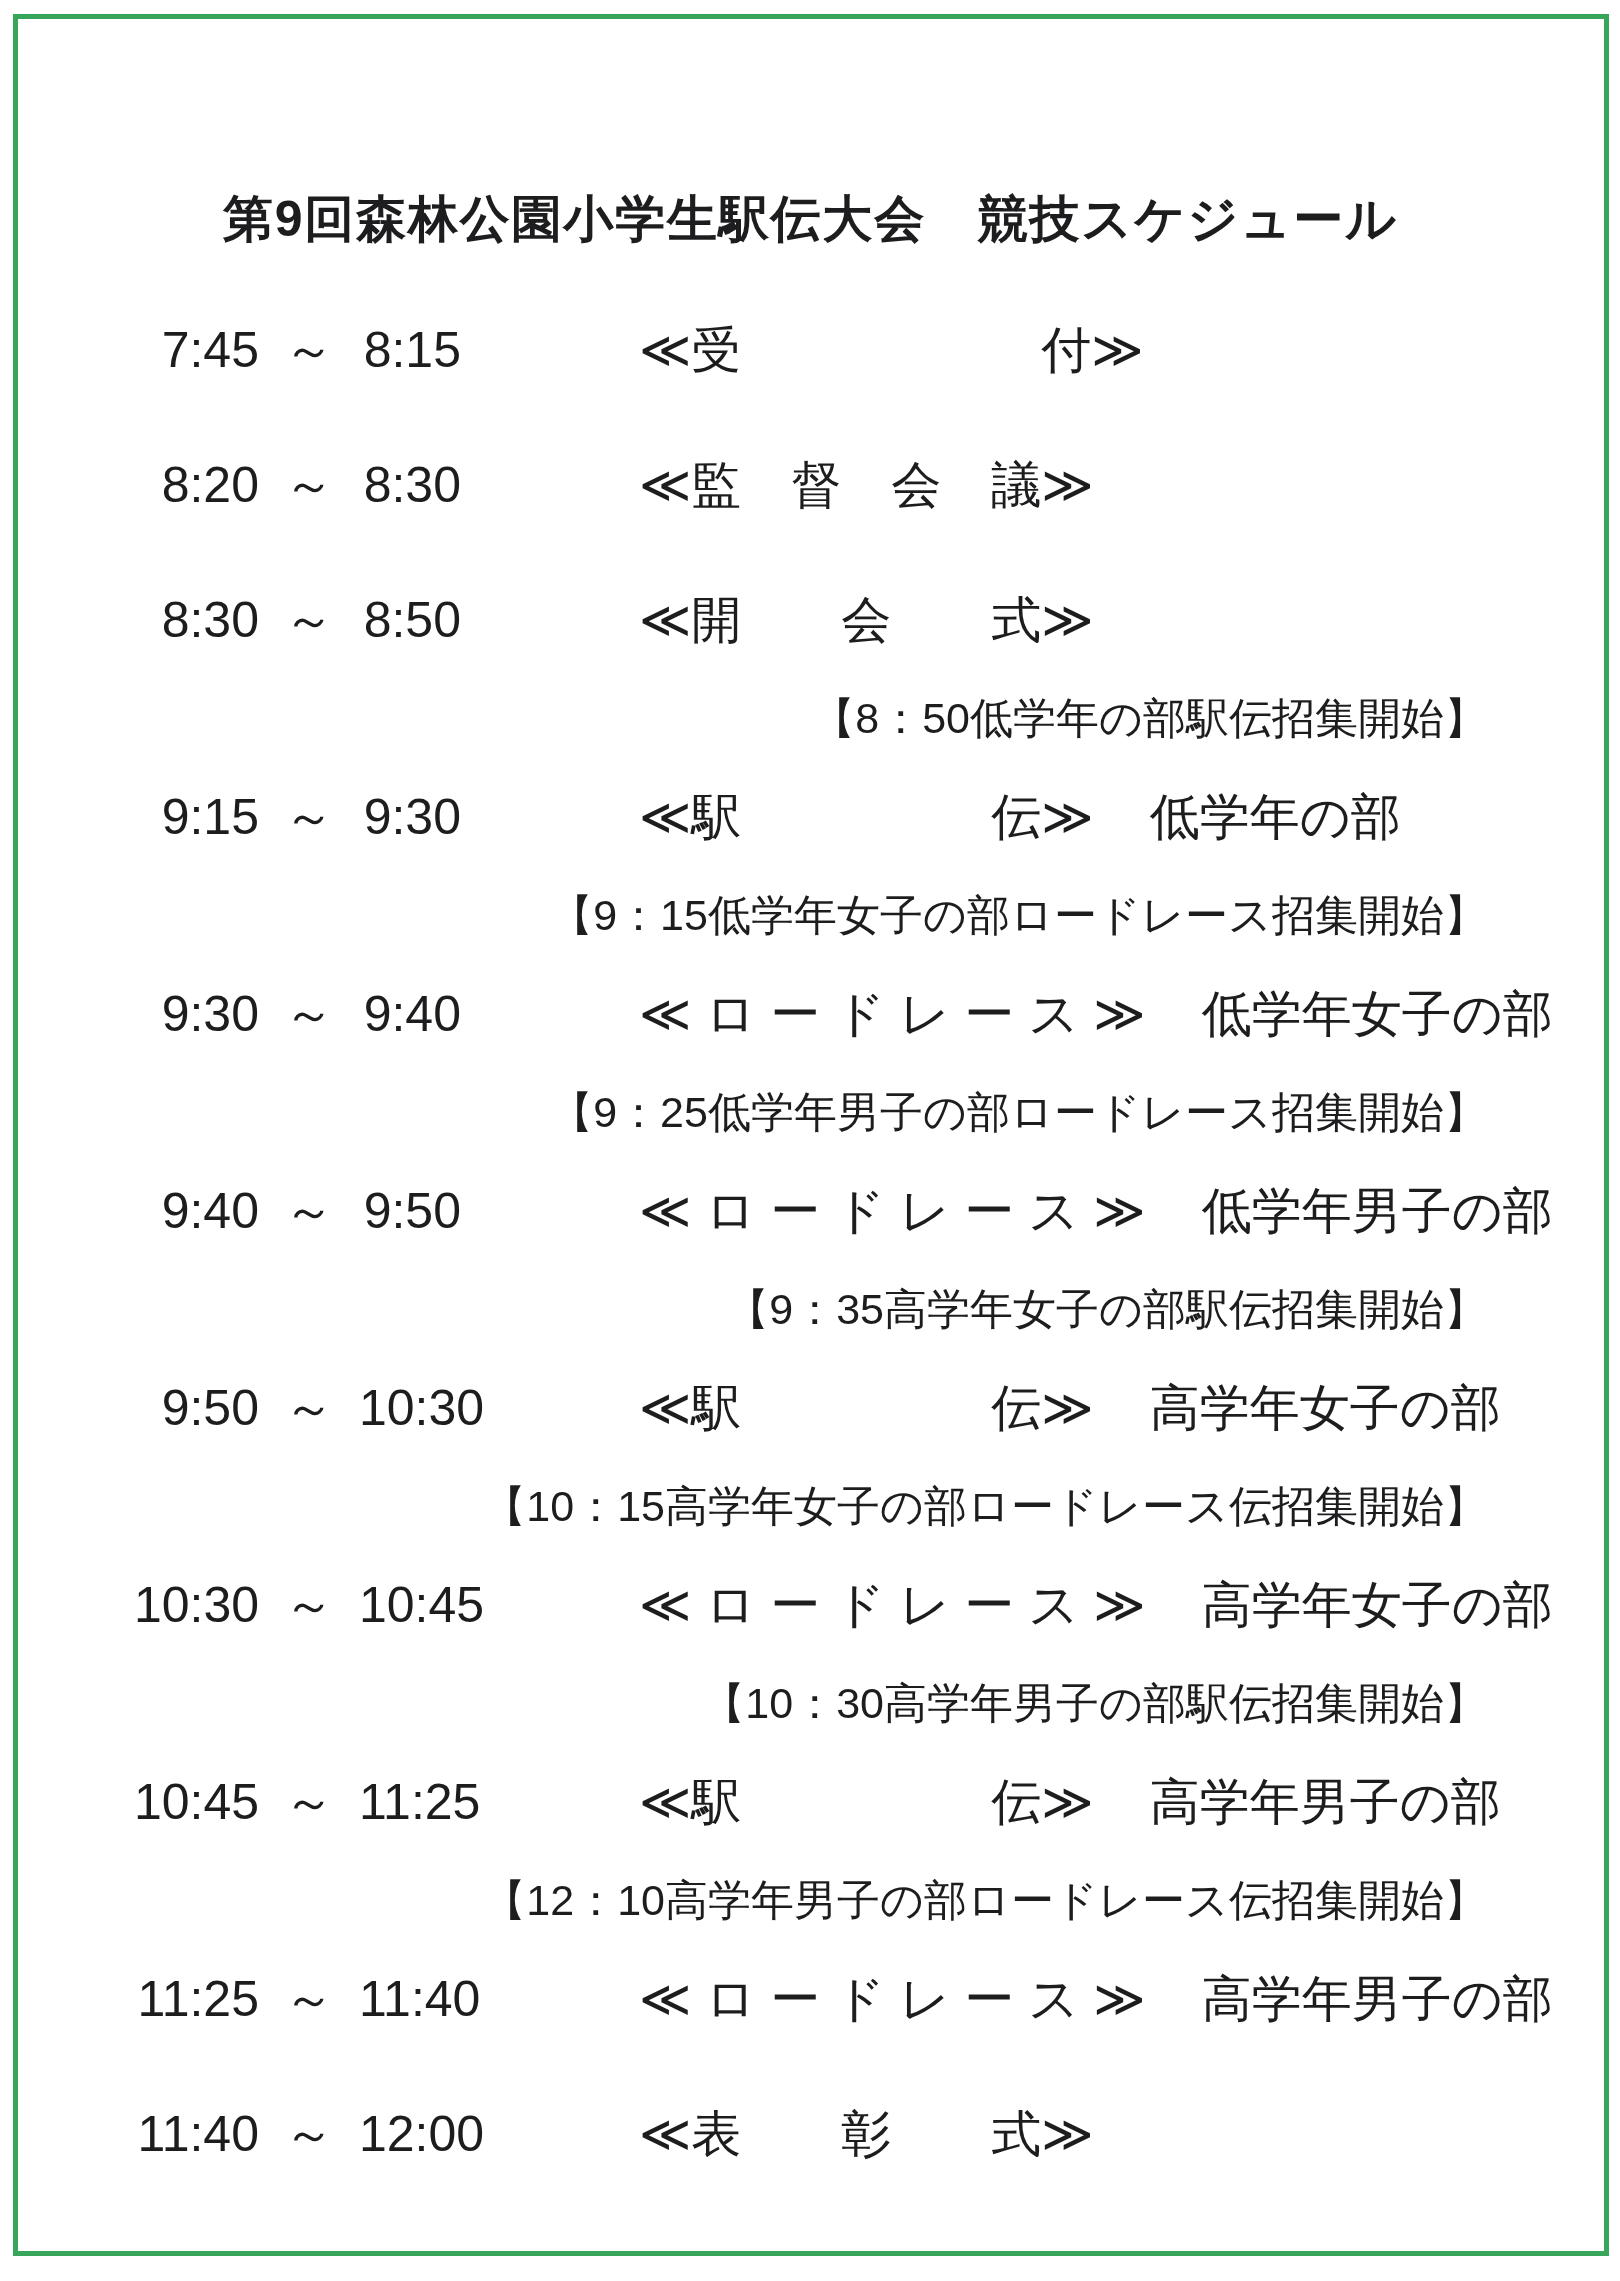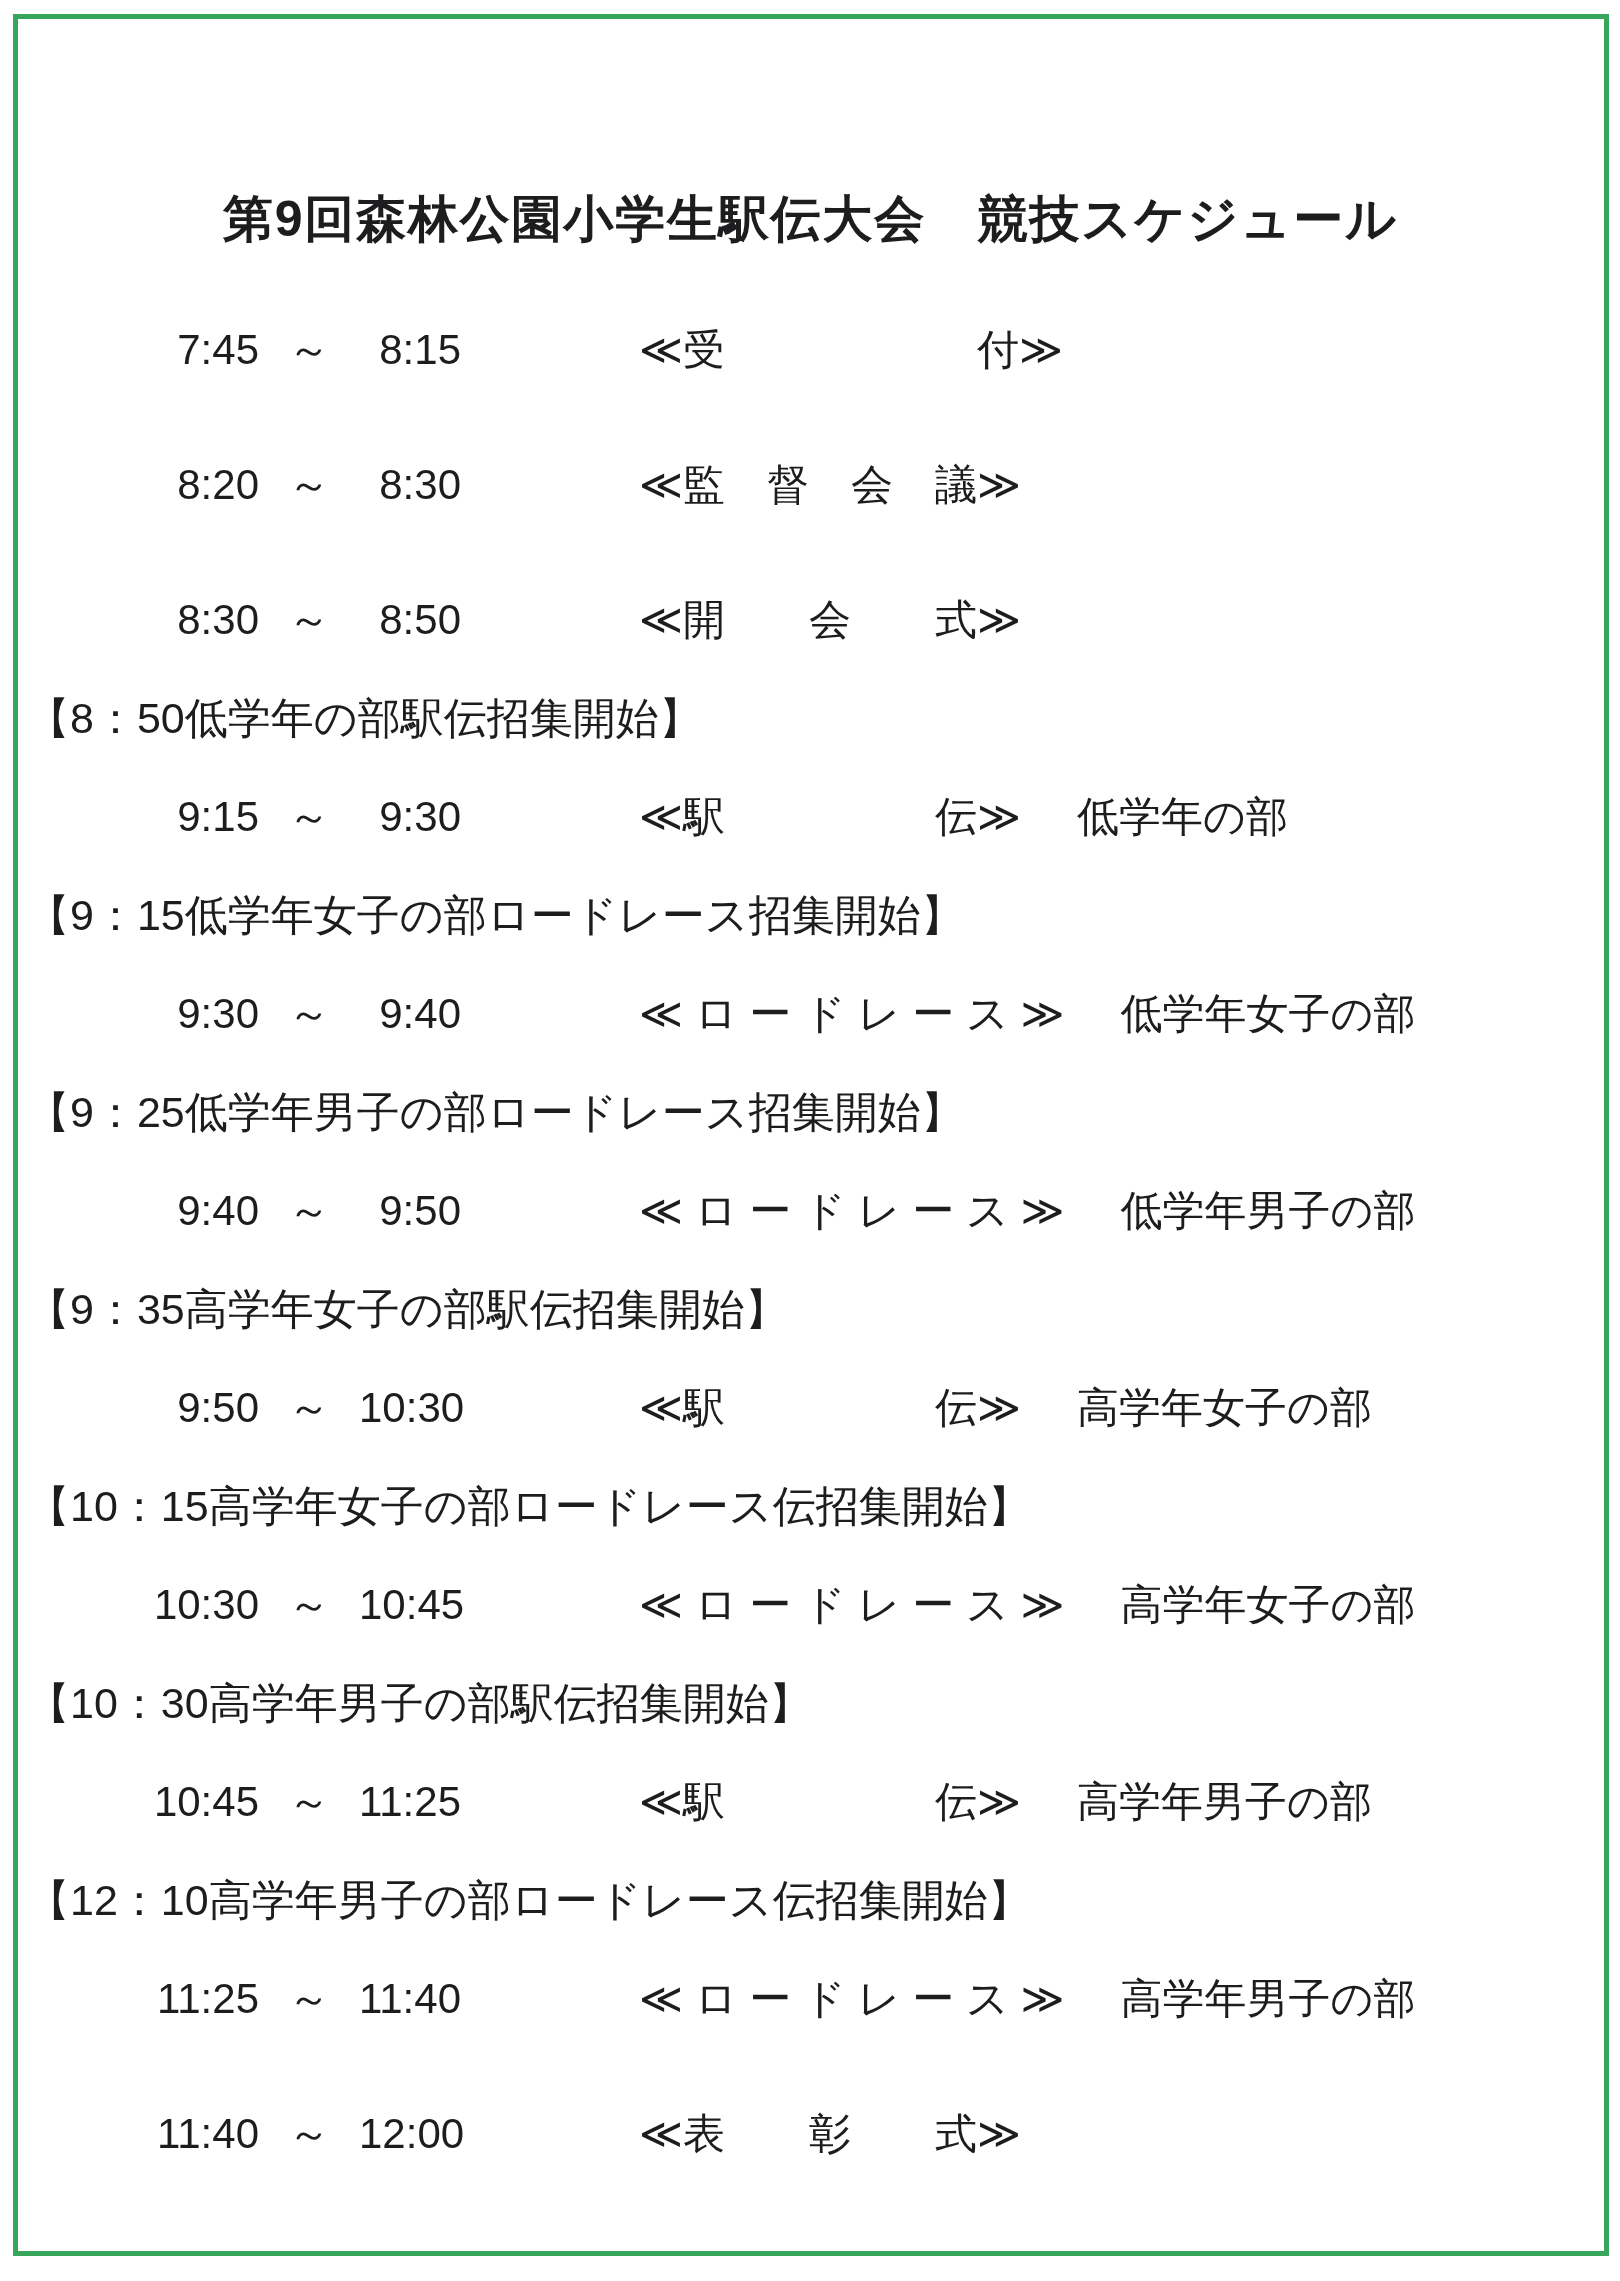--- a/index.html
+++ b/index.html
@@ -26,31 +26,31 @@
     font-size:50px;
     line-height:64px;
     text-align:center;
     letter-spacing:1.8px;
     margin:16px 0 67px 0;
     white-space:pre;
   }
   .row{
     display:flex;
     align-items:baseline;
-    font-size:42px;
+    font-size:50px;
     line-height:64px;
     white-space:pre;
   }
   .row + .row{margin-top:71px;}
   .note + .row{margin-top:40px;}
   .note{
     margin-top:40px;
     font-size:43px;
     line-height:53px;
-    text-align:left;
+    text-align:right;
     padding-right:107px;
     white-space:pre;
   }
   .t{display:inline-block;}
   .start{width:232px;text-align:right;}
   .tilde{width:100px;text-align:center;}
   .end{width:102px;text-align:right;}
   .event{padding-left:178px;}
   .group{margin-left:56px;}
 </style>

